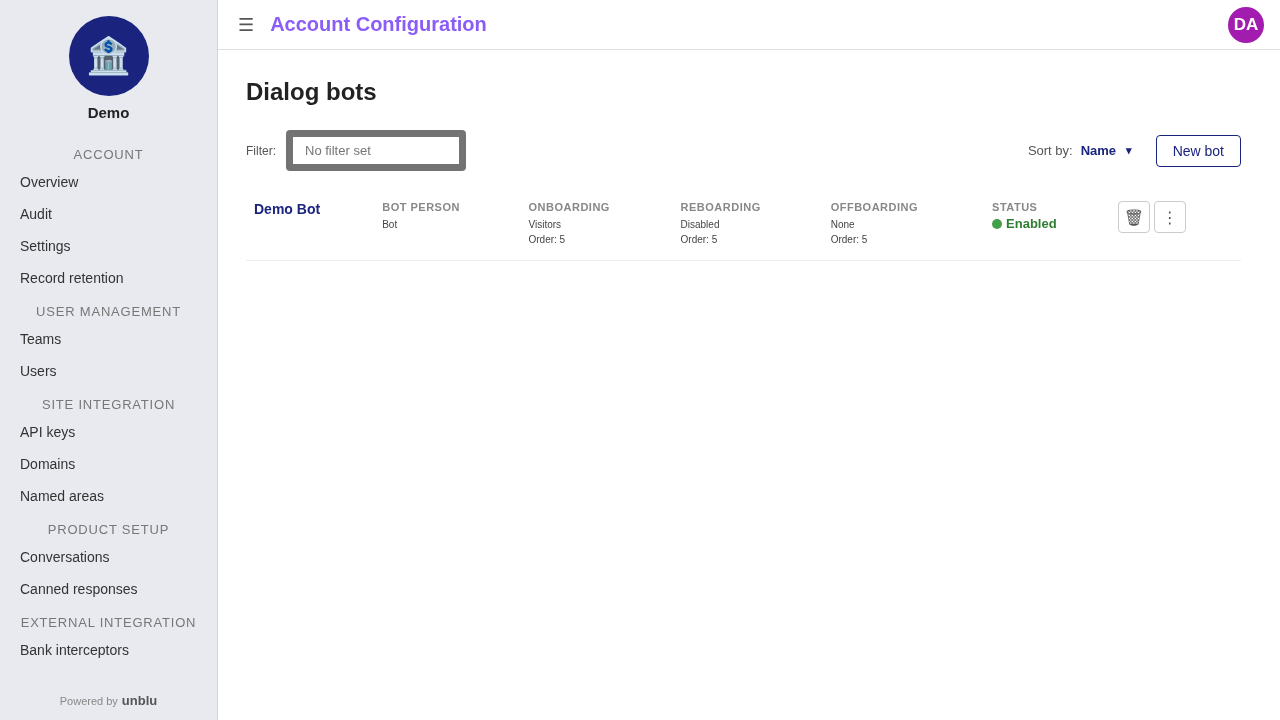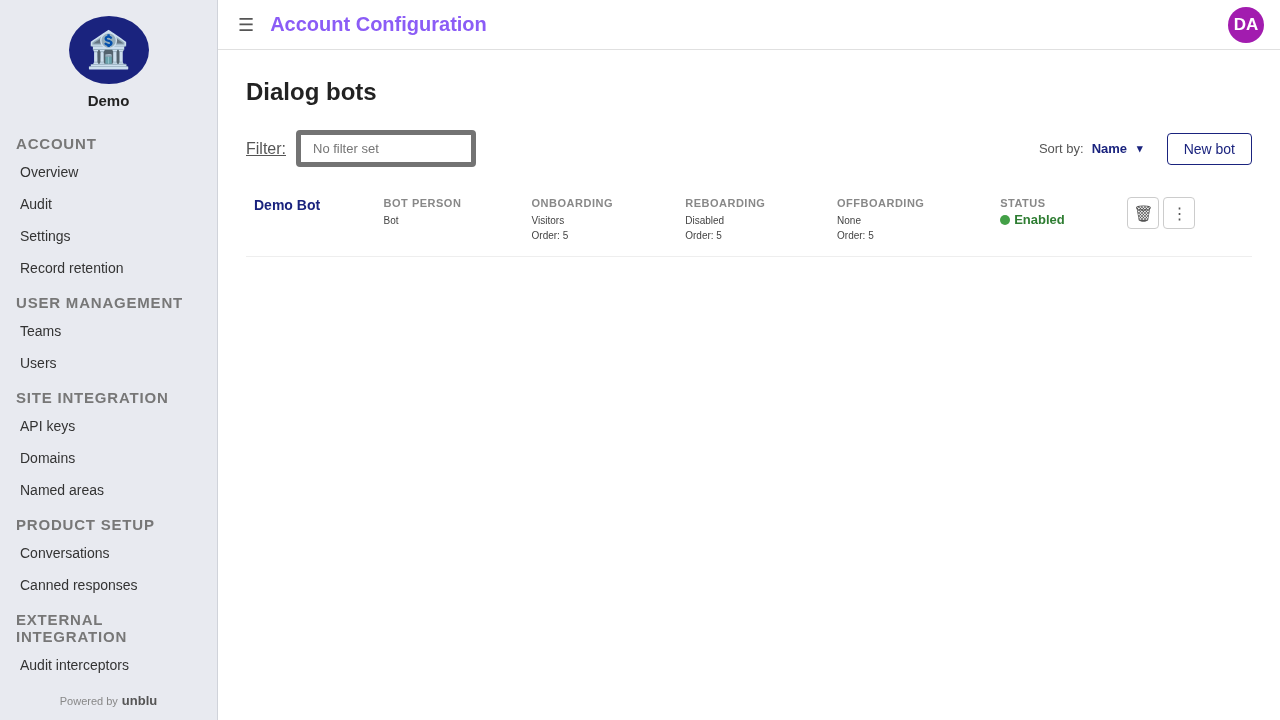--- a/index.html
+++ b/index.html
@@ -35,26 +35,27 @@
       font-size: 15px;
       font-weight: 600;
       color: #222;
       margin-bottom: 16px;
     }
     .sidebar-nav {
       width: 100%;
       padding: 0 8px;
     }
     .section-label {
-      font-size: 15px;
-      font-weight: 700;
+      font-size: 13px;
+      font-weight: 400;
       color: #777;
       letter-spacing: 0.8px;
       text-transform: uppercase;
       padding: 10px 8px 4px 8px;
+      text-align: center;
     }
     .nav-item {
       display: block;
       width: 100%;
       padding: 8px 12px;
       border-radius: 6px;
       font-size: 14px;
       color: #333;
       cursor: pointer;
       background: transparent;
@@ -117,21 +118,21 @@
       font-weight: 700;
       display: flex;
       align-items: center;
       justify-content: center;
       cursor: pointer;
     }
 
     
     .content {
       flex: 1;
-      padding: 28px 28px 0 28px;
+      padding: 28px 39px 0 28px;
       overflow-y: auto;
     }
     .page-title {
       font-size: 24px;
       font-weight: 600;
       color: #222;
       margin-bottom: 24px;
     }
 
     
@@ -140,26 +141,25 @@
       align-items: center;
       justify-content: space-between;
       margin-bottom: 16px;
     }
     .filter-row {
       display: flex;
       align-items: center;
       gap: 10px;
     }
     .filter-label {
-      font-size: 16px;
-      color: #555;
-      text-decoration: underline;
+      font-size: 12px;
+      color: #555;
     }
     .filter-input {
-      border: 5px solid #737373;
+      border: 7px solid #737373;
       border-radius: 4px;
       padding: 6px 12px;
       font-size: 13px;
       color: #aaa;
       width: 180px;
       outline: none;
       background: #fff;
     }
     .sort-row {
       display: flex;
@@ -280,21 +280,21 @@
     <div class="section-label">SITE INTEGRATION</div>
     <button class="nav-item">API keys</button>
     <button class="nav-item">Domains</button>
     <button class="nav-item">Named areas</button>
 
     <div class="section-label">PRODUCT SETUP</div>
     <button class="nav-item">Conversations</button>
     <button class="nav-item">Canned responses</button>
 
     <div class="section-label">EXTERNAL INTEGRATION</div>
-    <button class="nav-item">Audit interceptors</button>
+    <button class="nav-item">Bank interceptors</button>
   </nav>
 
   <div class="powered-by">
     <span>Powered by</span>
     <span class="unblu-text">unblu</span>
   </div>
 </div>
 
 <div id="main">
 

